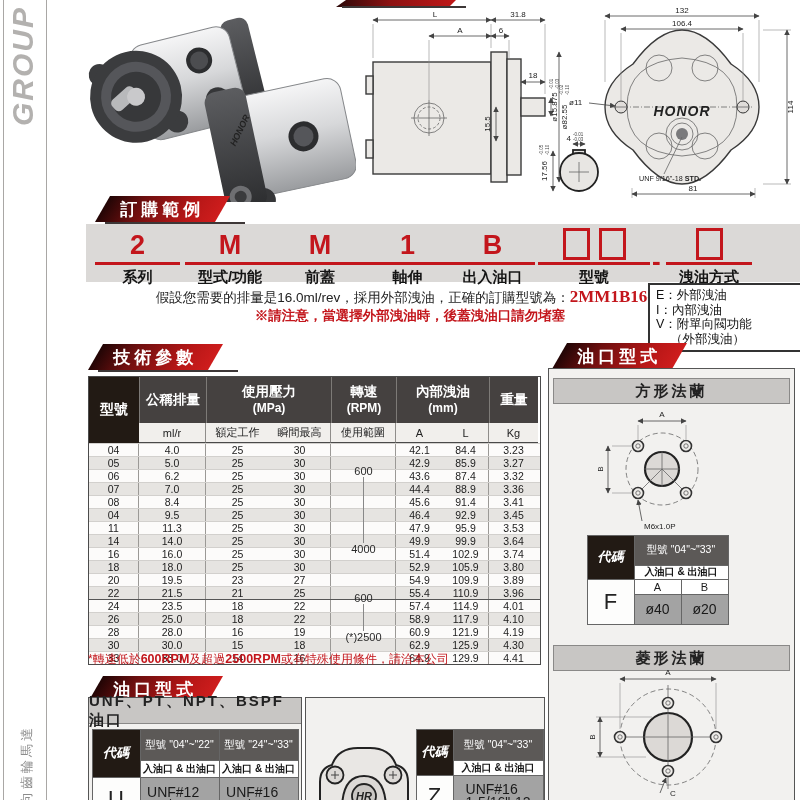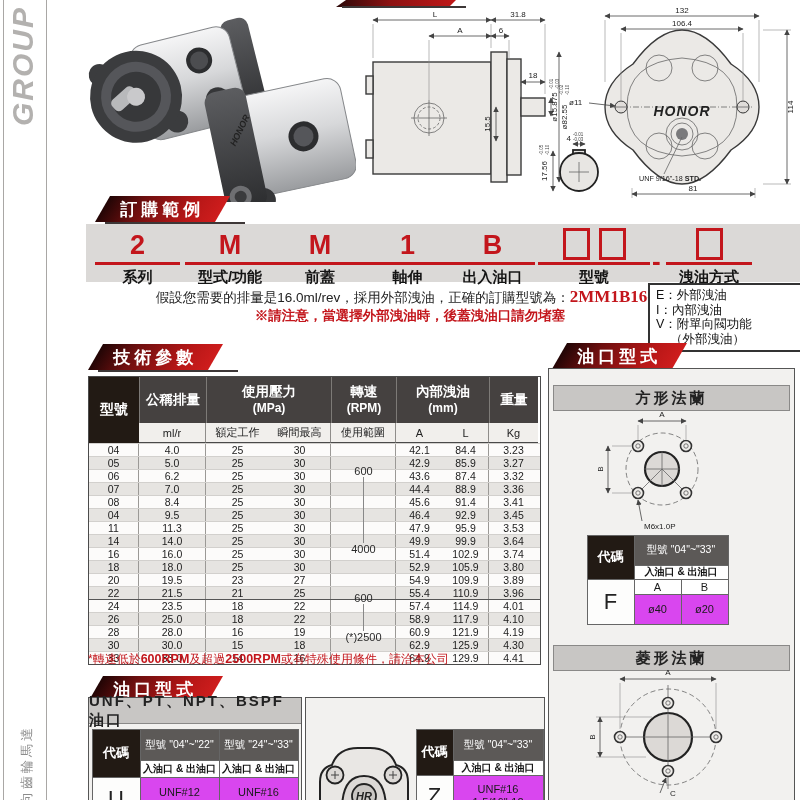--- a/index.html
+++ b/index.html
@@ -59,26 +59,26 @@
   .rpm2{top:210px;height:60px;padding:5px 0 4px;}
   .specs-footnote{position:absolute;left:88px;top:651px;width:470px;font-size:12px;color:#c3161c;}
   .specs-footnote .fb{font-weight:bold;font-size:12.5px;}
 
   
   .port-box{position:absolute;border:1.5px solid #555;background:#f2f1ef;box-sizing:border-box;}
   .port-title{height:25px;background:#c8c6c4;border-bottom:1px solid #8a8988;display:flex;align-items:center;justify-content:center;
       font-size:15px;font-weight:bold;color:#222;letter-spacing:2px;}
   .ptable{display:grid;}
   .ptable>div{border:1px solid #666;display:flex;align-items:center;justify-content:center;box-sizing:border-box;margin:-0.5px;}
-  .pt-code{background:#221a14;color:#fff;font-size:13px;font-weight:bold;}
+  .pt-code{background:#221a14;color:#fff;font-size:13px;font-weight:bold;font-style:italic;}
   .pt-h{background:#5c5957;color:#fff;font-size:10.5px;}
   .pt-sub{background:#fff;color:#111;font-size:10px;font-weight:bold;}
   .pt-ab{background:#fff;font-size:11px;}
   .pt-big{background:#fdfdfc;font-size:22px;color:#222;}
-  .pt-val{background:#d946ef;font-size:11px;line-height:13px;text-align:center;white-space:pre-line;}
+  .pt-val{background:#a3a3a3;font-size:14px;line-height:13px;text-align:left;white-space:pre-line;}
 
   
   .flange-box{position:absolute;left:548px;top:368px;width:247px;height:440px;border:1.5px solid #555;background:#f2f1ef;box-sizing:border-box;}
   .fbar{position:absolute;left:4px;right:4px;height:24px;background:#c8c6c4;border:1px solid #8a8988;display:flex;align-items:center;justify-content:center;font-size:15px;font-weight:bold;color:#222;letter-spacing:3px;}
   .ftable{position:absolute;left:38px;top:166px;display:grid;grid-template-columns:47px 47px 47px;grid-template-rows:30px 14px 15px 30px;}
   .ftable>div{border:1px solid #666;display:flex;align-items:center;justify-content:center;box-sizing:border-box;margin:-0.5px;}
 
   svg{position:absolute;}
   svg text{font-family:"Liberation Sans",sans-serif;fill:#222;}
   .part{fill:#ebe9e6;stroke:#3a3a3a;stroke-width:1.4;}
@@ -585,21 +585,21 @@
   </div>
 
   <div class="banner" style="left:552px;top:343px">
     <div class="banner-red">
         <span>油口型式</span>
       </div>
     <div class="banner-ul"></div>
   </div>
 
   <div class="flange-box">
-    <div class="fbar" style="top:16px">方形法蘭</div>
+    <div class="fbar" style="top:9px">方形法蘭</div>
 
     <svg viewBox="0 0 239 132" style="left:3px;top:32px;width:239px;height:132px">
       <defs>
         <marker id="arrQ" viewBox="0 0 10 10" refX="9" refY="5" markerWidth="7" markerHeight="7" orient="auto-start-reverse">
           <path d="M0,0L10,5L0,10z" fill="#444"></path>
         </marker>
       </defs>
       <circle cx="110" cy="68" r="36" class="thin" stroke-dasharray="5 3"></circle>
       <circle cx="110" cy="68" r="17" fill="#dcd9d6" stroke="#222" stroke-width="2.2"></circle>
       <line x1="92" y1="68" x2="128" y2="68" class="thin"></line>

